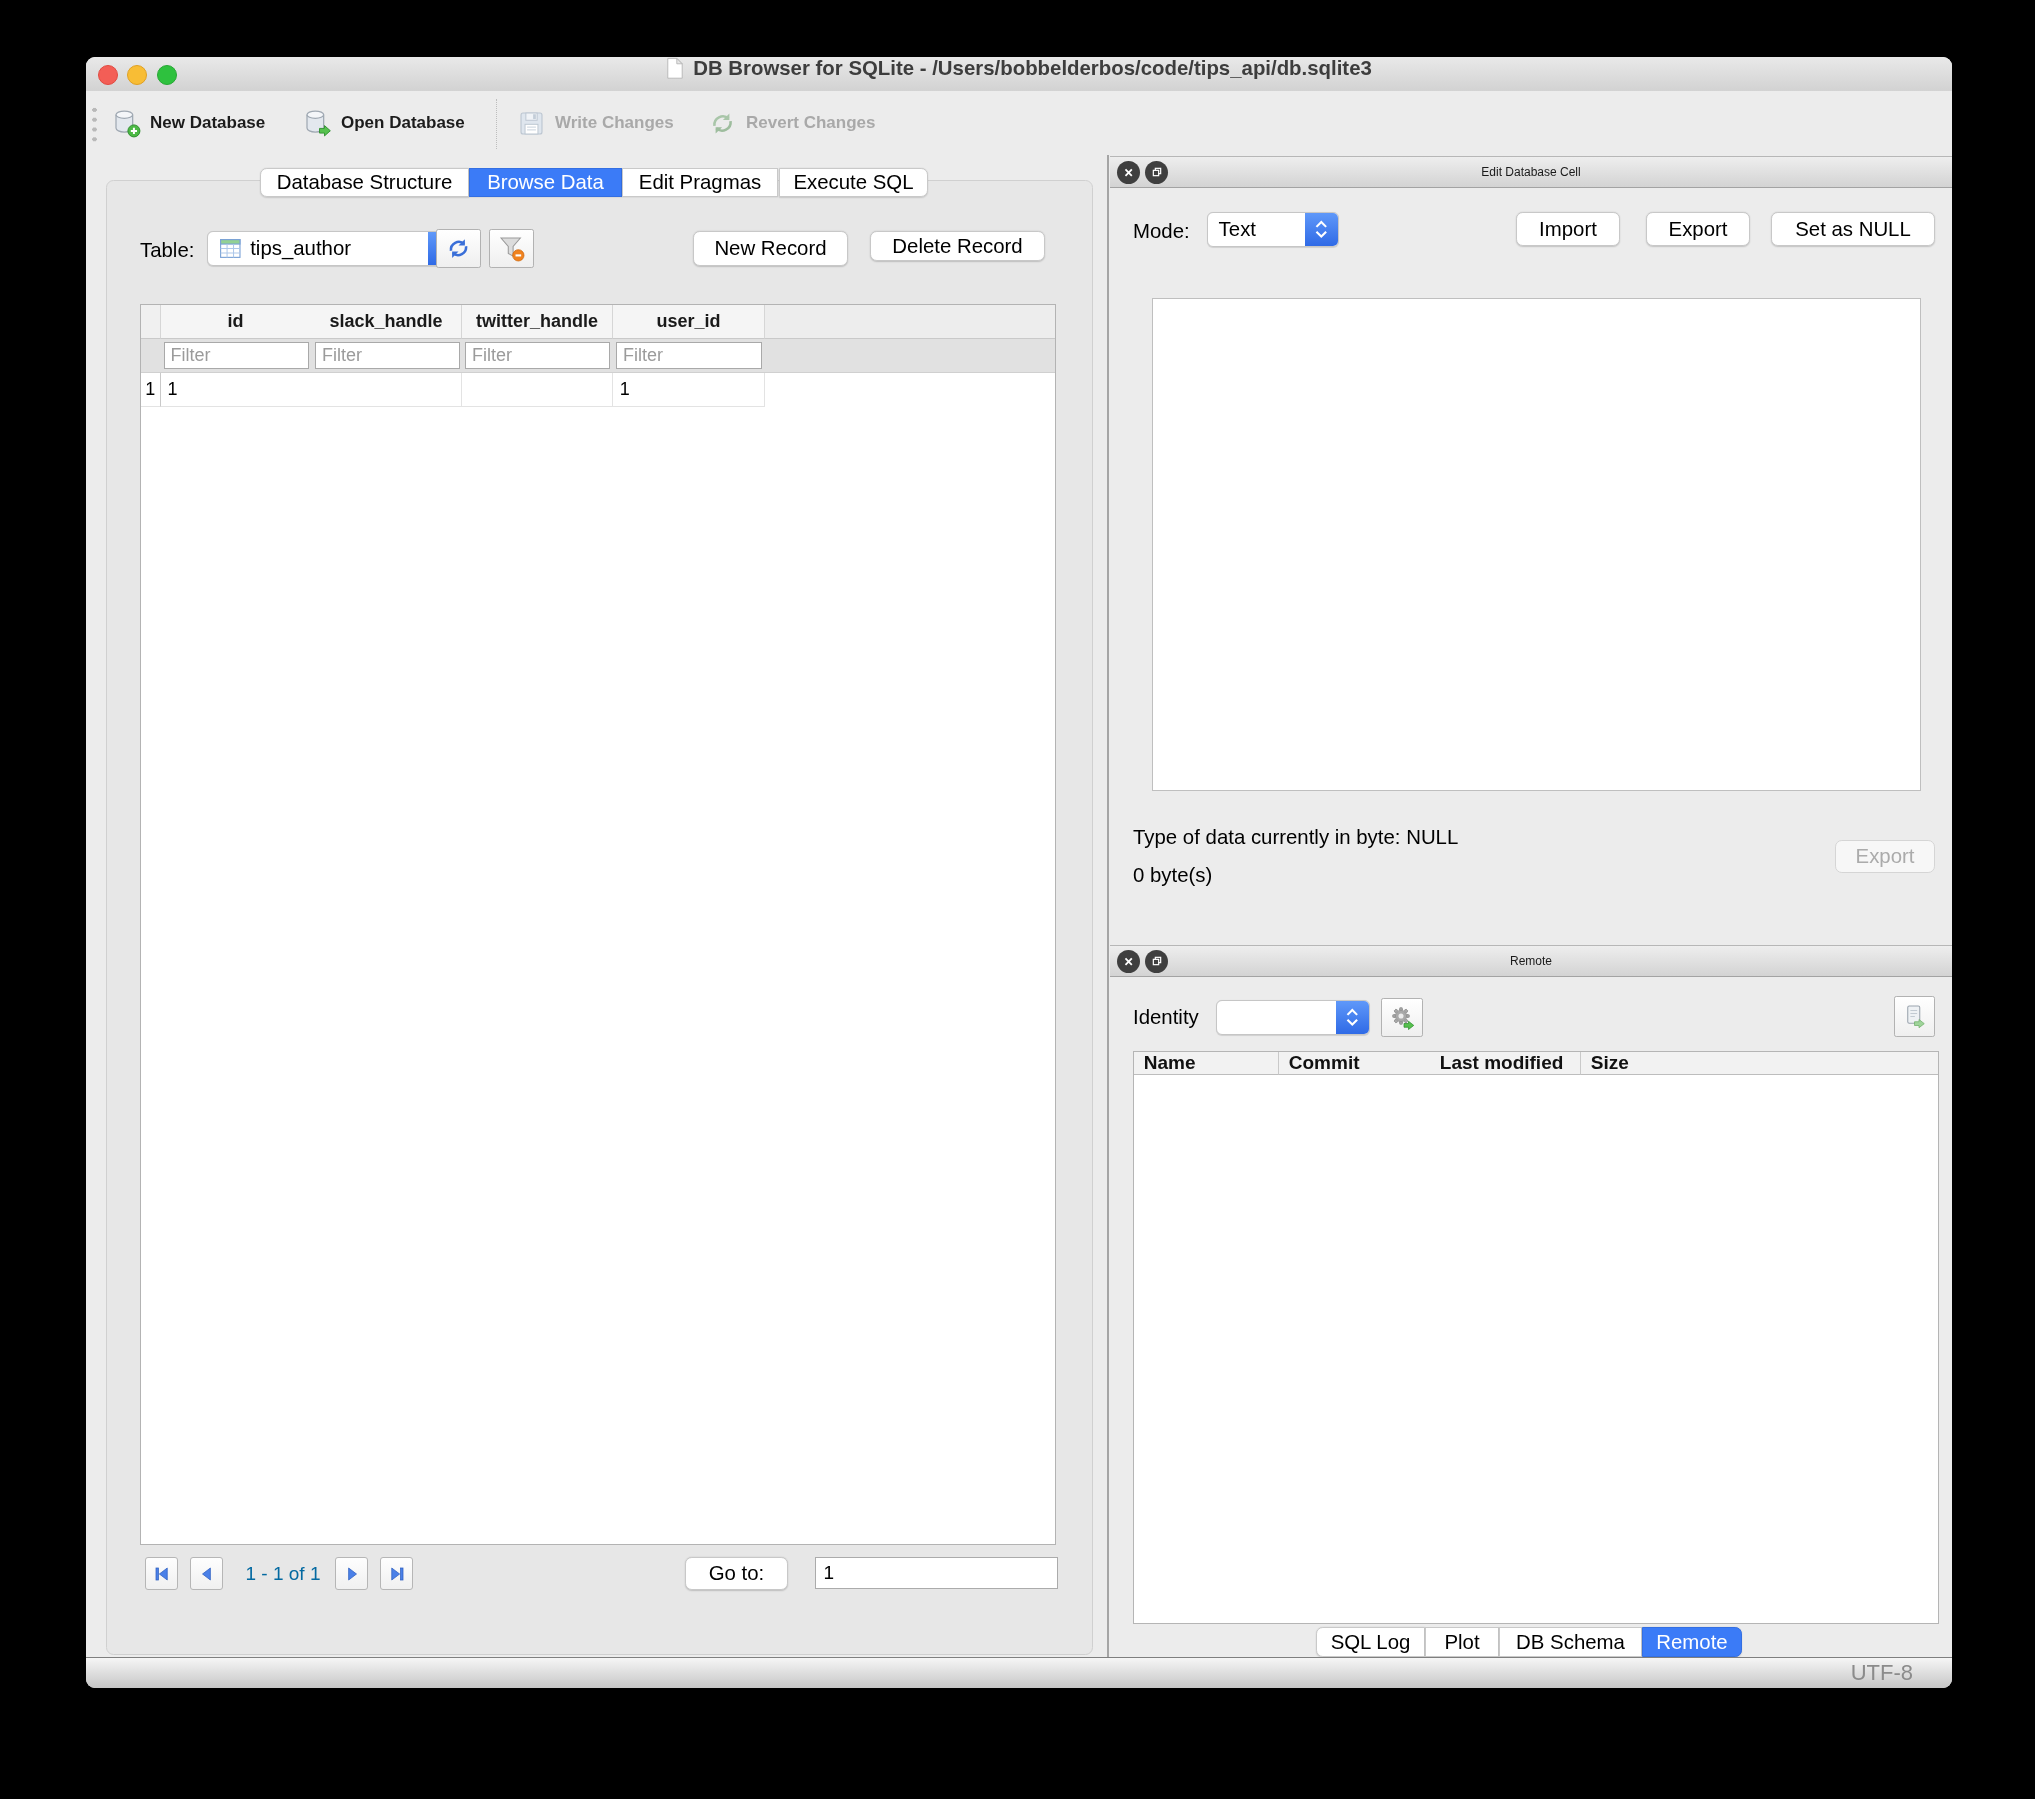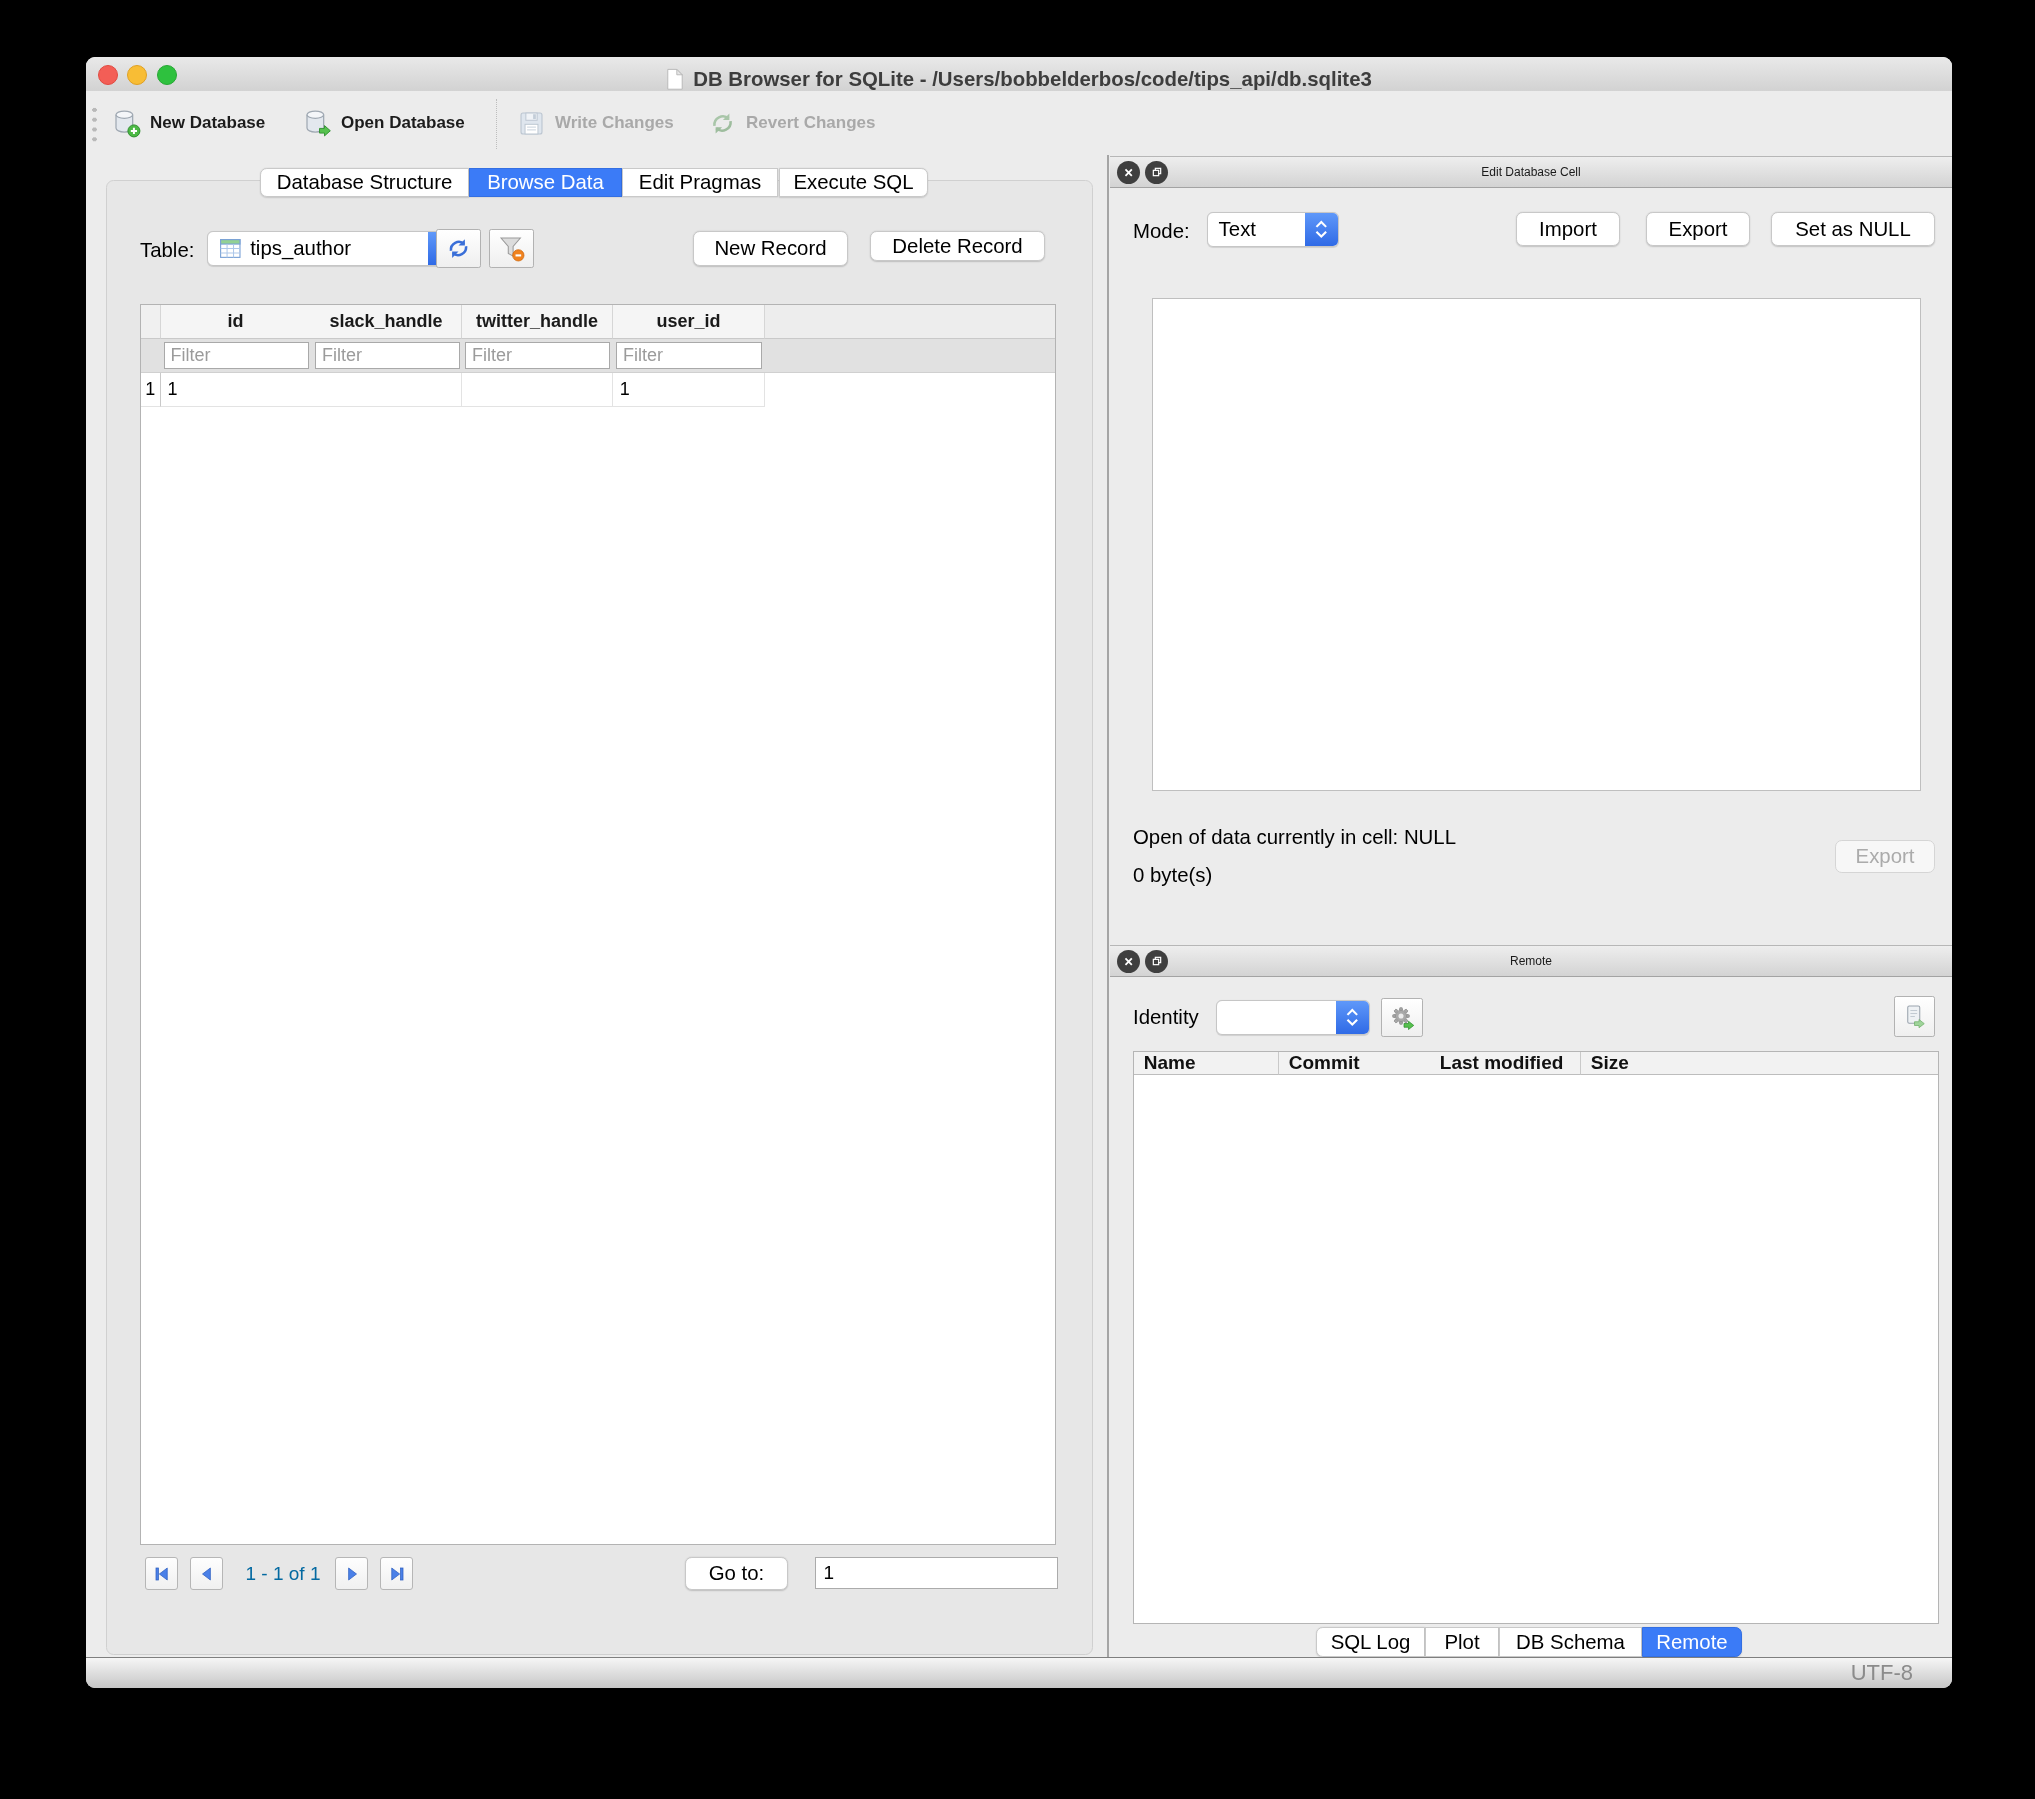--- a/index.html
+++ b/index.html
@@ -8,21 +8,21 @@
   .abs{position:absolute;}
   .window{position:absolute;left:86px;top:57px;width:1866px;height:1631px;background:#ececec;
           border-radius:9px;overflow:hidden;box-shadow:0 30px 91px rgba(0,0,0,.65);}
   
   .titlebar{position:absolute;left:0;top:0;width:100%;height:34px;
             background:linear-gradient(#e9e9e9,#d2d2d2);border-bottom:0.8px solid #ababab;}
   .tl{position:absolute;top:7.5px;width:18px;height:18px;border-radius:50%;}
   .tl.red{background:#f35e56;border:0.8px solid #e04a41;}
   .tl.yel{background:#f8bd35;border:0.8px solid #dfa023;}
   .tl.grn{background:#2ec13e;border:0.8px solid #27a734;}
-  .title-wrap{position:absolute;left:0;top:0;width:100%;height:34px;display:flex;align-items:flex-end;justify-content:center;gap:9px;}
+  .title-wrap{position:absolute;left:0;top:0;width:100%;height:34px;display:flex;align-items:flex-start;justify-content:center;gap:9px;}
   .title-txt{font-size:20.4px;font-weight:600;color:#3d3d3d;}
   
   .toolbar{position:absolute;left:0;top:34px;width:100%;height:64px;background:#ececec;}
   .tbitem{position:absolute;top:0;height:64px;display:flex;align-items:center;gap:9px;}
   .tblabel{font-size:17px;font-weight:600;color:#1c1c1c;white-space:nowrap;}
   .tbitem.disabled .tblabel{color:#a9a9a9;}
   .dots{position:absolute;left:6px;top:13.6px;width:4.5px;height:38px;
         background-image:radial-gradient(circle,#b9b9b9 1.9px,transparent 2.3px);background-size:4.5px 9.8px;background-repeat:repeat-y;}
   .vsep{position:absolute;top:7.5px;width:0;height:50px;border-left:1.5px dotted #bdbdbd;}
   
@@ -303,21 +303,21 @@
       </div>
     <div class="btn" style="left:1560px;top:155px;width:104px;height:34px;">
       <span>Export</span>
       </div>
     <div class="btn" style="left:1685px;top:155px;width:164px;height:34px;">
       <span>Set as NULL</span>
       </div>
 
     <textarea class="editarea" style="left: 1066px; top: 241px; width: 769px; height: 493px;"></textarea>
 
-    <span class="label abs" style="left:1047px;top:769px;">Open of data currently in cell: NULL</span>
+    <span class="label abs" style="left:1047px;top:769px;">Type of data currently in byte: NULL</span>
     <span class="label abs" style="left:1047px;top:807px;">0 byte(s)</span>
     <div class="btn disabled" style="left:1749px;top:783px;width:100px;height:33px;">
       <span>Export</span>
       </div>
 
     <div class="dockhdr" style="left:1024px;top:888px;width:842px;">
       <span class="dtitle">Remote</span>
       <div class="dkbtn" style="left:6.8px;">
         <svg width="11.3" height="11.3" viewBox="0 0 16 16">
           <path d="M3.5 3.5l9 9M12.5 3.5l-9 9" stroke="#fff" stroke-width="2.6"></path>

